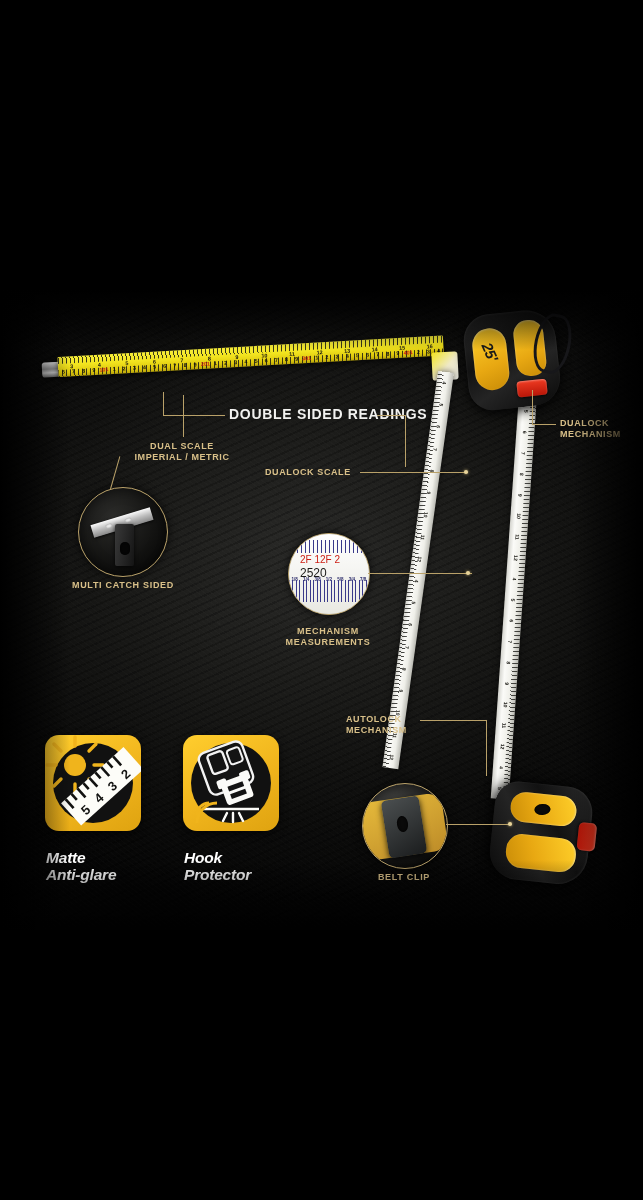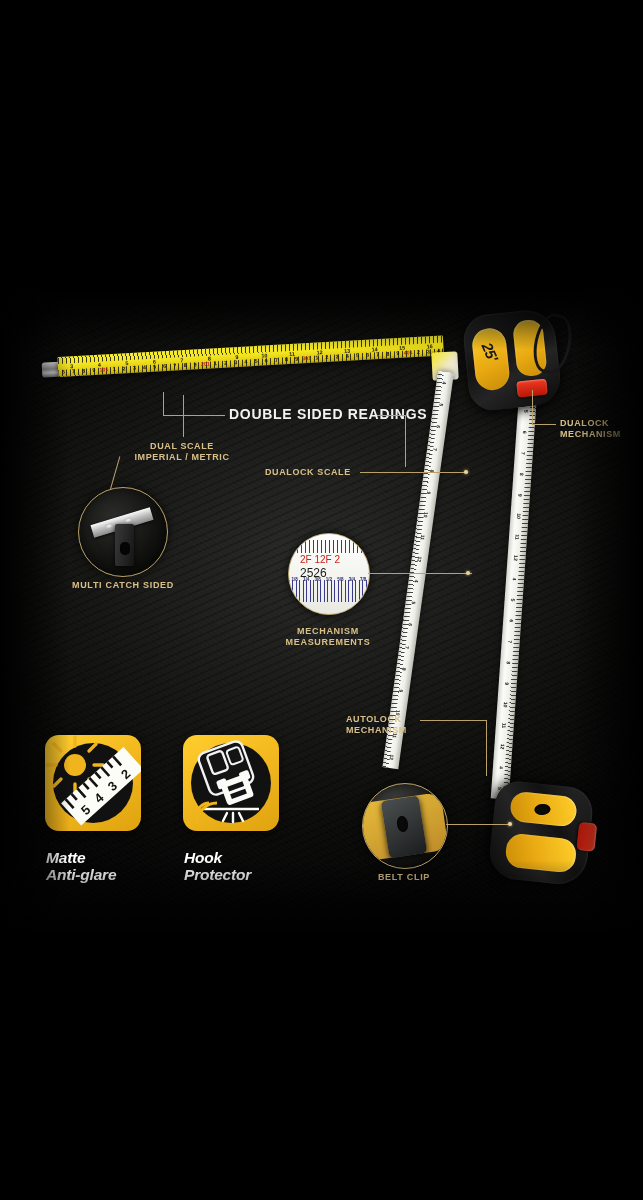--- a/index.html
+++ b/index.html
@@ -324,21 +324,21 @@
 
   <div class="circ c-frac">
     <div class="frac-face">
       <div class="frac-ticks"></div>
       <div class="frac-row r1">
         <span>2F 1</span>
         <span>2F 2</span>
       </div>
       <div class="frac-row r2">
         <span>25</span>
-        <span>26</span>
+        <span>20</span>
       </div>
       <div class="frac-frac" id="fracList">
           <span>1/8</span>
           <span>1/4</span>
           <span>3/8</span>
           <span>1/2</span>
           <span>5/8</span>
           <span>3/4</span>
           <span>7/8</span>
         </div>

